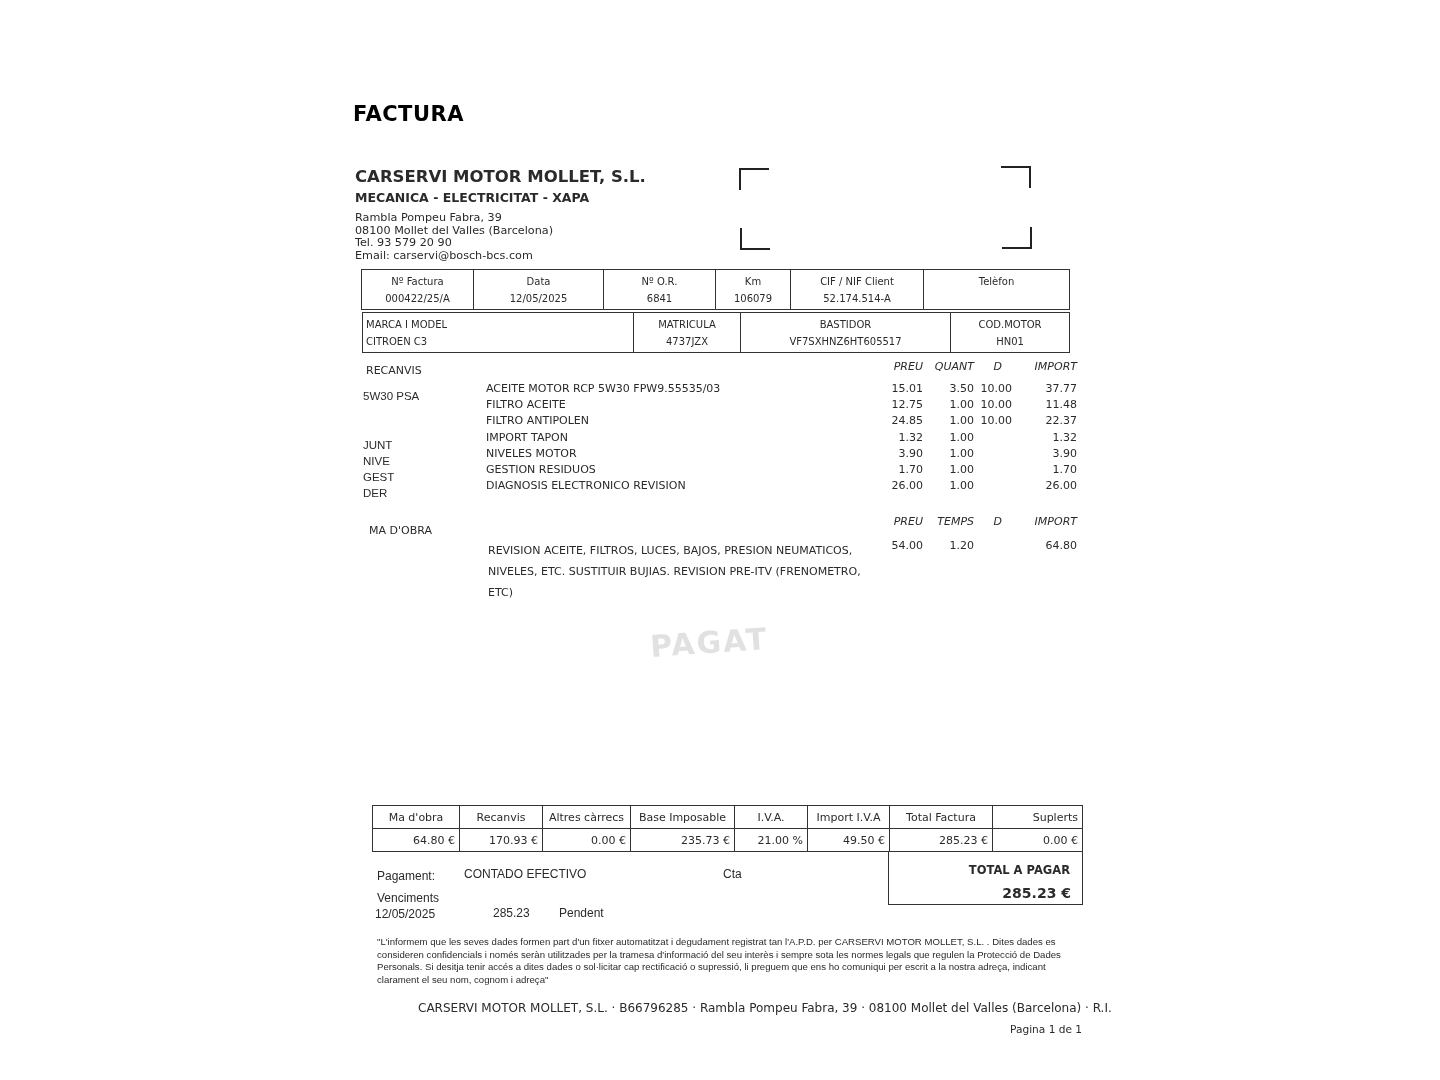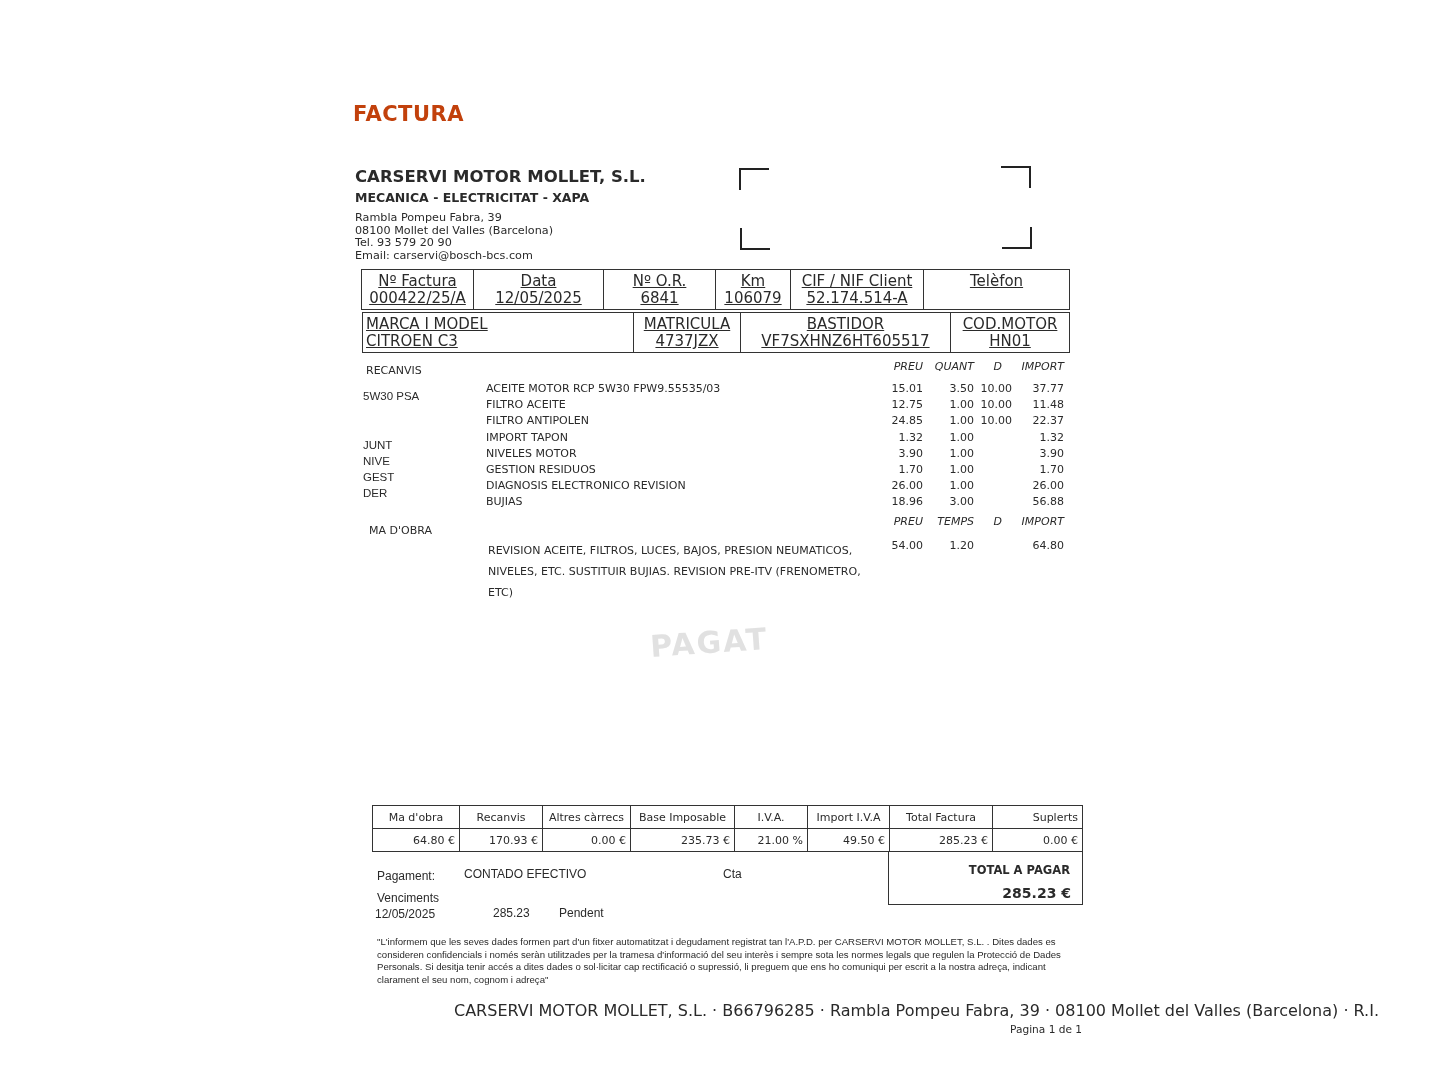--- a/index.html
+++ b/index.html
@@ -1,64 +1,64 @@
 <!DOCTYPE html>
 <html><head>
   <meta charset="utf-8">
   <style>
     html, body { margin: 0; padding: 0; background: #ffffff; }
     body { width: 1440px; height: 1080px; position: relative; overflow: hidden;
            font-family: "DejaVu Sans", sans-serif; color: #1e1e1e; }
     .abs { position: absolute; }
-    .doc-title { left: 353px; top: 102px; font-size: 21px; font-weight: bold; letter-spacing: 0.5px; color: #c2410c; }
+    .doc-title { left: 353px; top: 102px; font-size: 21px; font-weight: bold; letter-spacing: 0.5px; color: #000000; }
     .company { left: 355px; top: 167px; font-size: 16.5px; font-weight: bold; color: #2a2a2a; }
     .tagline { left: 355px; top: 190px; font-size: 12.5px; font-weight: bold; color: #2a2a2a; }
     .addr { left: 355px; top: 212px; font-size: 11.2px; line-height: 12.6px; color: #2a2a2a; }
     .bracket { position: absolute; width: 28px; height: 20px; border-color: #222; border-style: solid; border-width: 0; }
     .b-tl { left: 739px; top: 168px; border-top-width: 2px; border-left-width: 2px; }
     .b-tr { left: 1001px; top: 166px; border-top-width: 2px; border-right-width: 2px; }
     .b-bl { left: 740px; top: 228px; border-bottom-width: 2px; border-left-width: 2px; }
     .b-br { left: 1002px; top: 227px; border-bottom-width: 2px; border-right-width: 2px; }
 
-    table.box { position: absolute; border-collapse: collapse; font-size: 15px; color: #2a2a2a; text-decoration: underline; }
+    table.box { position: absolute; border-collapse: collapse; font-size: 10px; color: #2a2a2a; }
     table.box td { border: 1.5px solid #333; text-align: center; vertical-align: top; padding: 3px 2px 2px 2px; line-height: 17px; }
     .hdr1 { left: 361px; top: 269px; width: 709px; height: 40px; }
     .hdr2 { left: 362px; top: 312px; width: 708px; height: 40px; padding-left: 32px; }
     .hdr2 td.left { text-align: left; padding-left: 3px; }
 
     .sect-label { font-size: 11px; color: #2a2a2a; }
     .parts { left: 362px; top: 360px; width: 720px; font-size: 11px; color: #2a2a2a; }
     .row { position: relative; height: 16.2px; }
     .row span { position: absolute; top: 0; white-space: nowrap; }
     .code { left: 1px; font-family: "Liberation Sans", sans-serif; font-size: 11.5px; margin-top: 8px; }
     .desc { left: 124px; }
     .num { text-align: right; }
     .c-preu { right: 159px; }
     .c-quant { right: 108px; }
     .c-d { right: 70px; }
-    .c-imp { right: 18px; }
+    .c-imp { right: 5px; }
     .colhdr { font-style: italic; }
 
     .labour { left: 362px; top: 515px; width: 720px; font-size: 11px; color: #2a2a2a; }
     .labour-desc { position: absolute; left: 126px; top: 25px; width: 400px; line-height: 21px; }
 
     .stamp { left: 650px; top: 625px; font-size: 30px; color: #d5d5d5; letter-spacing: 2px; transform: rotate(-4deg); opacity: 0.7; font-weight: bold; }
 
     .totals { left: 372px; top: 805px; border-collapse: collapse; font-size: 11px; color: #2a2a2a; }
     .totals td { border: 1.5px solid #333; padding: 0 4px; height: 22px; vertical-align: middle; }
     .totals tr.h td { text-align: center; }
     .totals tr.v td { text-align: right; }
     .pay-box { left: 888px; top: 852px; width: 193px; height: 52px; border: 1.5px solid #333; border-top: none; font-weight: bold; color: #2a2a2a; }
     .pay-box .lbl { position: absolute; right: 12px; top: 11px; font-size: 11.5px; }
     .pay-box .amt { position: absolute; right: 11px; top: 33px; font-size: 14px; }
 
     .payinfo { font-family: "Liberation Sans", sans-serif; font-size: 12px; color: #2a2a2a; }
 
     .legal { left: 377px; top: 936px; width: 710px; font-family: "Liberation Sans", sans-serif; font-size: 9.6px; line-height: 12.5px; color: #2a2a2a; }
-    .footer { left: 418px; top: 1001px; font-size: 16px; color: #2a2a2a; margin-left: 36px; }
+    .footer { left: 418px; top: 1001px; font-size: 12px; color: #2a2a2a; }
     .pageno { left: 1010px; top: 1023px; font-size: 10.6px; color: #2a2a2a; }
   </style>
 </head>
 <body>
 
 <div class="abs doc-title">FACTURA</div>
 
 <div class="abs company">CARSERVI MOTOR MOLLET, S.L.</div>
 <div class="abs tagline">MECANICA - ELECTRICITAT - XAPA</div>
 <div class="abs addr">
@@ -186,28 +186,20 @@
         <span class="num c-d"></span>
         <span class="num c-imp">1.70</span>
       </div>
       <div class="row">
         <span class="code">DER</span>
         <span class="desc">DIAGNOSIS ELECTRONICO REVISION</span>
         <span class="num c-preu">26.00</span>
         <span class="num c-quant">1.00</span>
         <span class="num c-d"></span>
         <span class="num c-imp">26.00</span>
-      </div>
-      <div class="row">
-        <span class="code"></span>
-        <span class="desc">BUJIAS</span>
-        <span class="num c-preu">18.96</span>
-        <span class="num c-quant">3.00</span>
-        <span class="num c-d"></span>
-        <span class="num c-imp">56.88</span>
       </div>
     </div>
 </div>
 
 <div class="abs labour">
   <div class="row" style="height:22px">
     <span class="colhdr num c-preu">PREU</span>
     <span class="colhdr num c-quant">TEMPS</span>
     <span class="colhdr num c-d" style="right:80px">D</span>
     <span class="colhdr num c-imp">IMPORT</span>

